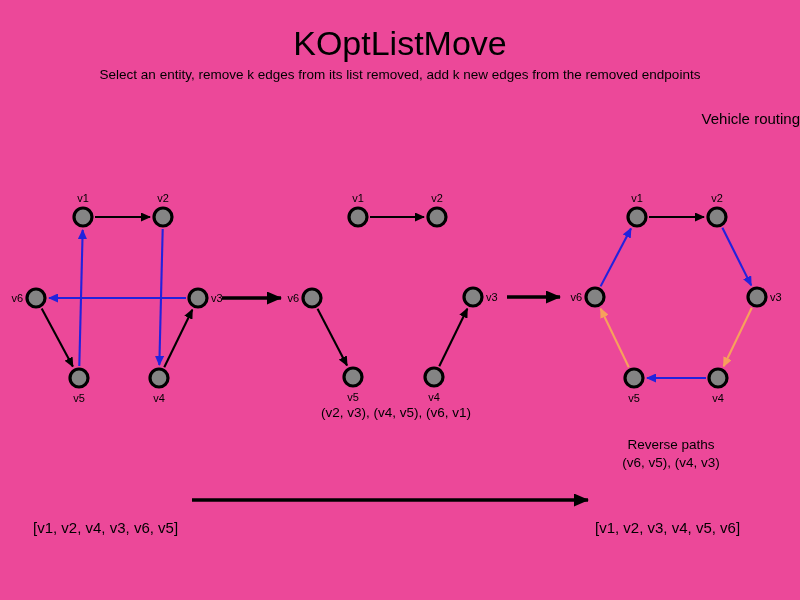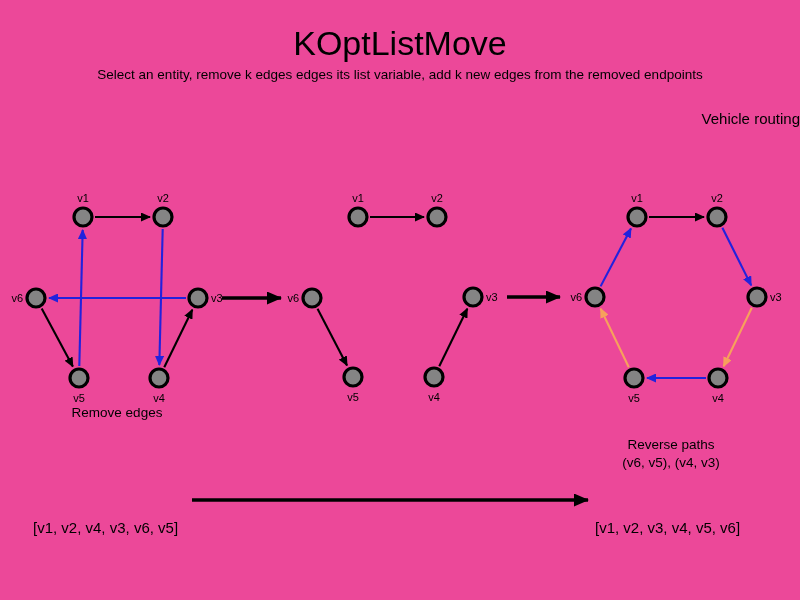--- a/index.html
+++ b/index.html
@@ -16,21 +16,21 @@
   .list-text{position:absolute;font-size:15px;line-height:18px;white-space:nowrap;margin-top:28px;}
   .list-before{left:33px;top:491px;}
   .list-after{left:595px;top:491px;text-align:right;}
 </style>
 </head>
 <body>
 
 <div class="canvas">
 
   <div class="title">KOptListMove</div>
-  <div class="subtitle">Select an entity, remove k edges edges its list variable, add k new edges from the removed endpoints</div>
+  <div class="subtitle">Select an entity, remove k edges from its list removed, add k new edges from the removed endpoints</div>
   <div class="section-label">Vehicle routing</div>
 
   <svg id="diagram" width="800" height="600" viewBox="0 0 800 600">
     <defs id="diagram-defs">
         <marker id="m-black" markerUnits="userSpaceOnUse" markerWidth="10" markerHeight="9" refX="9" refY="4.5" orient="auto">
           <path d="M0,0 L10,4.5 L0,9 Z" fill="#000000"></path>
         </marker>
         <marker id="m-blue" markerUnits="userSpaceOnUse" markerWidth="10" markerHeight="9" refX="9" refY="4.5" orient="auto">
           <path d="M0,0 L10,4.5 L0,9 Z" fill="#2222dd"></path>
         </marker>
@@ -99,23 +99,23 @@
           <circle cx="718" cy="378" r="9" fill="#848484" stroke="#000000" stroke-width="3.2"></circle>
           <text x="718" y="402" text-anchor="middle">v4</text>
         </g>
         <line x1="222" y1="298" x2="281" y2="298" stroke="#000000" stroke-width="3.4" marker-end="url(#m-big)"></line>
         <line x1="507" y1="297" x2="560" y2="297" stroke="#000000" stroke-width="3.4" marker-end="url(#m-big)"></line>
         <line x1="192" y1="500" x2="588" y2="500" stroke="#000000" stroke-width="3.4" marker-end="url(#m-big)"></line>
       </g>
   </svg>
 
   <div class="caption cap-1">
-    <div>Remove edges</div>
   </div>
   <div class="caption cap-2">
+    <div>(v2, v3), (v4, v5), (v6, v1)</div>
   </div>
   <div class="caption cap-3">
     <div>Reverse paths</div>
     <div>(v6, v5), (v4, v3)</div>
   </div>
 
   <div class="list-text list-before">[v1, v2, v4, v3, v6, v5]</div>
   <div class="list-text list-after">[v1, v2, v3, v4, v5, v6]</div>
 
 </div>

